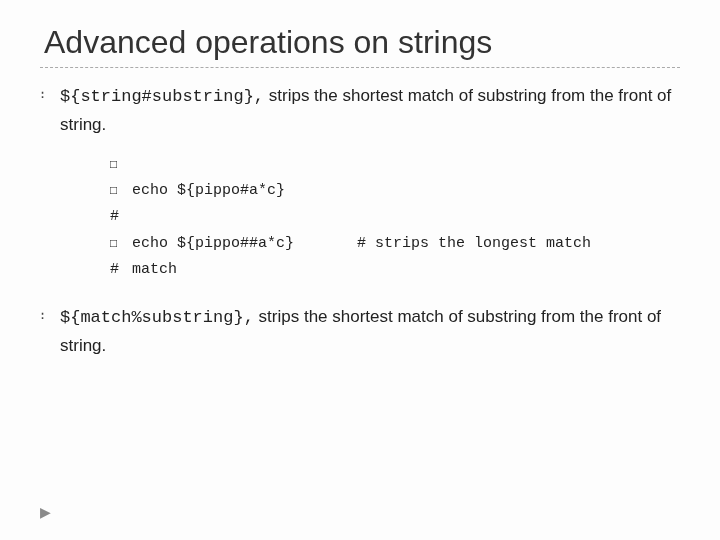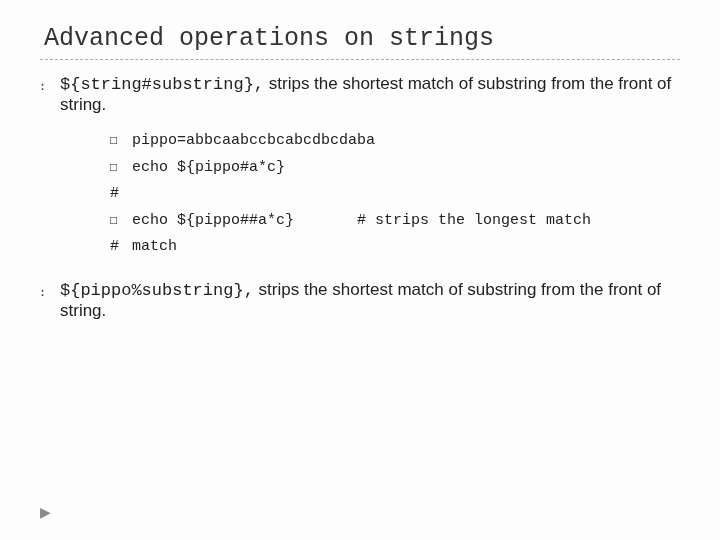--- a/index.html
+++ b/index.html
@@ -6,47 +6,46 @@
   body {
     width: 720px;
     height: 540px;
     background: #fdfdfd;
     font-family: Arial, Helvetica, sans-serif;
     color: #222;
     padding: 24px 40px 20px 40px;
     position: relative;
   }
   .title {
-    font-size: 25px;
+    font-size: 32px;
     font-weight: 400;
     color: #333;
     margin-bottom: 6px;
     padding-left: 4px;
-    font-family: Liberation Mono, monospace;
   }
   .dashed-line {
     border: none;
     border-top: 1px dashed #aaa;
     margin-bottom: 14px;
   }
   .bullet-block {
     display: flex;
     margin-bottom: 12px;
   }
   .bullet-marker {
     width: 20px;
     flex-shrink: 0;
     font-size: 15px;
     line-height: 22px;
     color: #444;
     font-family: Arial, sans-serif;
   }
   .bullet-text {
     font-size: 17px;
-    line-height: 20px;
+    line-height: 28px;
     color: #222;
   }
   .mono {
     font-family: "Courier New", Courier, monospace;
     font-size: 17px;
   }
   .terminal {
     margin-left: 70px;
     margin-top: 6px;
     margin-bottom: 20px;
@@ -90,21 +89,20 @@
 <div class="bullet-block">
   <div class="bullet-marker">։</div>
   <div class="bullet-text">
     <span class="mono">${string#substring},</span><span> strips the shortest match of substring from the front of string.</span>
   </div>
 </div>
 
 <div class="terminal">
   <div class="term-line">
     <span class="term-prefix square">□</span>
-    <span class="term-body">pippo=abbcaabccbcabcdbcdaba</span>
   </div>
   <div class="term-line">
     <span class="term-prefix square">□</span>
     <span class="term-body">echo ${pippo#a*c}</span>
   </div>
   <div class="term-line">
     <span class="term-prefix hash">#</span>
   </div>
   <div class="term-line">
     <span class="term-prefix square">□</span>
@@ -112,17 +110,17 @@
   </div>
   <div class="term-line">
     <span class="term-prefix hash">#</span>
     <span class="term-body">match</span>
   </div>
 </div>
 
 <div class="bullet-block">
   <div class="bullet-marker">։</div>
   <div class="bullet-text">
-    <span class="mono">${pippo%substring},</span><span> strips the shortest match of substring from the front of string.</span>
+    <span class="mono">${match%substring},</span><span> strips the shortest match of substring from the front of string.</span>
   </div>
 </div>
 
 <div class="footer-arrow">▶</div>
 
 </body></html>

